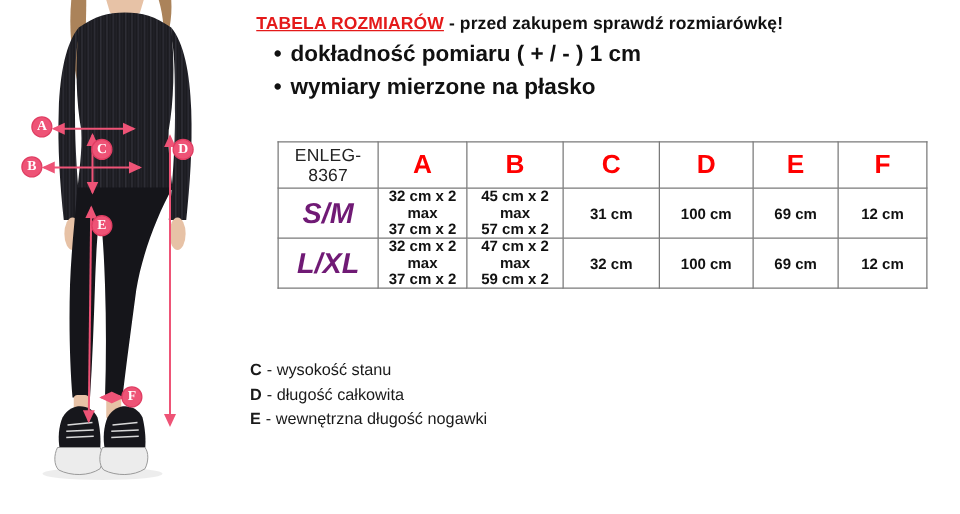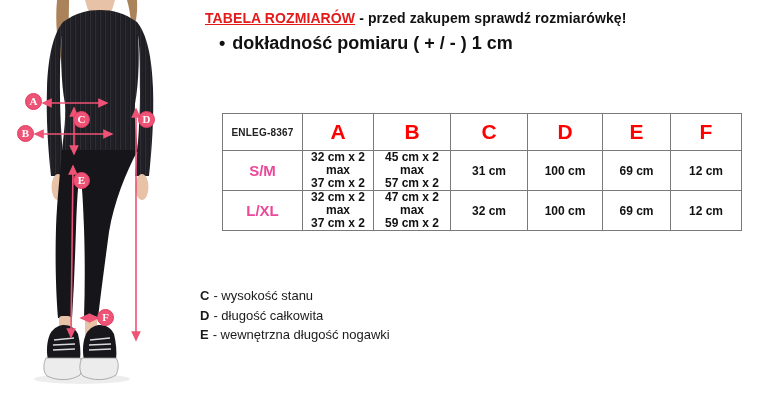--- a/index.html
+++ b/index.html
@@ -29,23 +29,23 @@
   .bullets li::before { content:"•"; margin-right:7px; }
 
   
   .size-table {
     position:absolute; left:222px; top:113px; border-collapse:collapse;
     table-layout:fixed; width:519px;
   }
   .size-table td, .size-table th { border:1px solid #7a7a7a; text-align:center; vertical-align:middle; padding:0; }
   .row-head { height:37px; }
   .row-data { height:40px; }
-  .code-cell { font-size:10px; font-weight:bold; color:#222; letter-spacing:.2px; }
+  .code-cell { font-size:14px; font-weight:normal; color:#222; letter-spacing:.2px; }
   .letter-cell { color:#ff0000; font-size:21px; font-weight:bold; font-family:"Liberation Sans",sans-serif; }
-  .size-cell { color:#ec4899; font-size:15px; font-weight:bold; }
+  .size-cell { color:#701a75; font-size:23px; font-weight:bold;font-style:italic; }
   .val-cell { font-size:12px; font-weight:bold; color:#111; }
   .val-cell .cl { line-height:12.8px; }
   .one-line { line-height:1; }
 
   
   .legend { position:absolute; left:200px; top:288px; }
   .legend-row { font-size:13px; margin-bottom:4.6px; color:#1a1a1a; }
   .legend-letter { font-weight:bold; margin-right:4px; }
 </style>
 </head>
@@ -113,20 +113,21 @@
   <div class="marker" style="left:73px; top:172px;">E</div>
   <div class="marker" style="left:97px; top:309px;">F</div>
 
   <div class="header">
     <div class="title-line">
       <span class="t-red">TABELA ROZMIARÓW</span>
       <span class="t-black">- przed zakupem sprawdź rozmiarówkę!</span>
     </div>
     <ul class="bullets">
       <li>dokładność pomiaru ( + / - ) 1 cm</li>
+      <li>wymiary mierzone na płasko</li>
     </ul>
   </div>
 
   <table class="size-table">
     <colgroup>
       <col style="width:80px">
         <col style="width:71px">
         <col style="width:77px">
       <col style="width:77px">
         <col style="width:75px">

